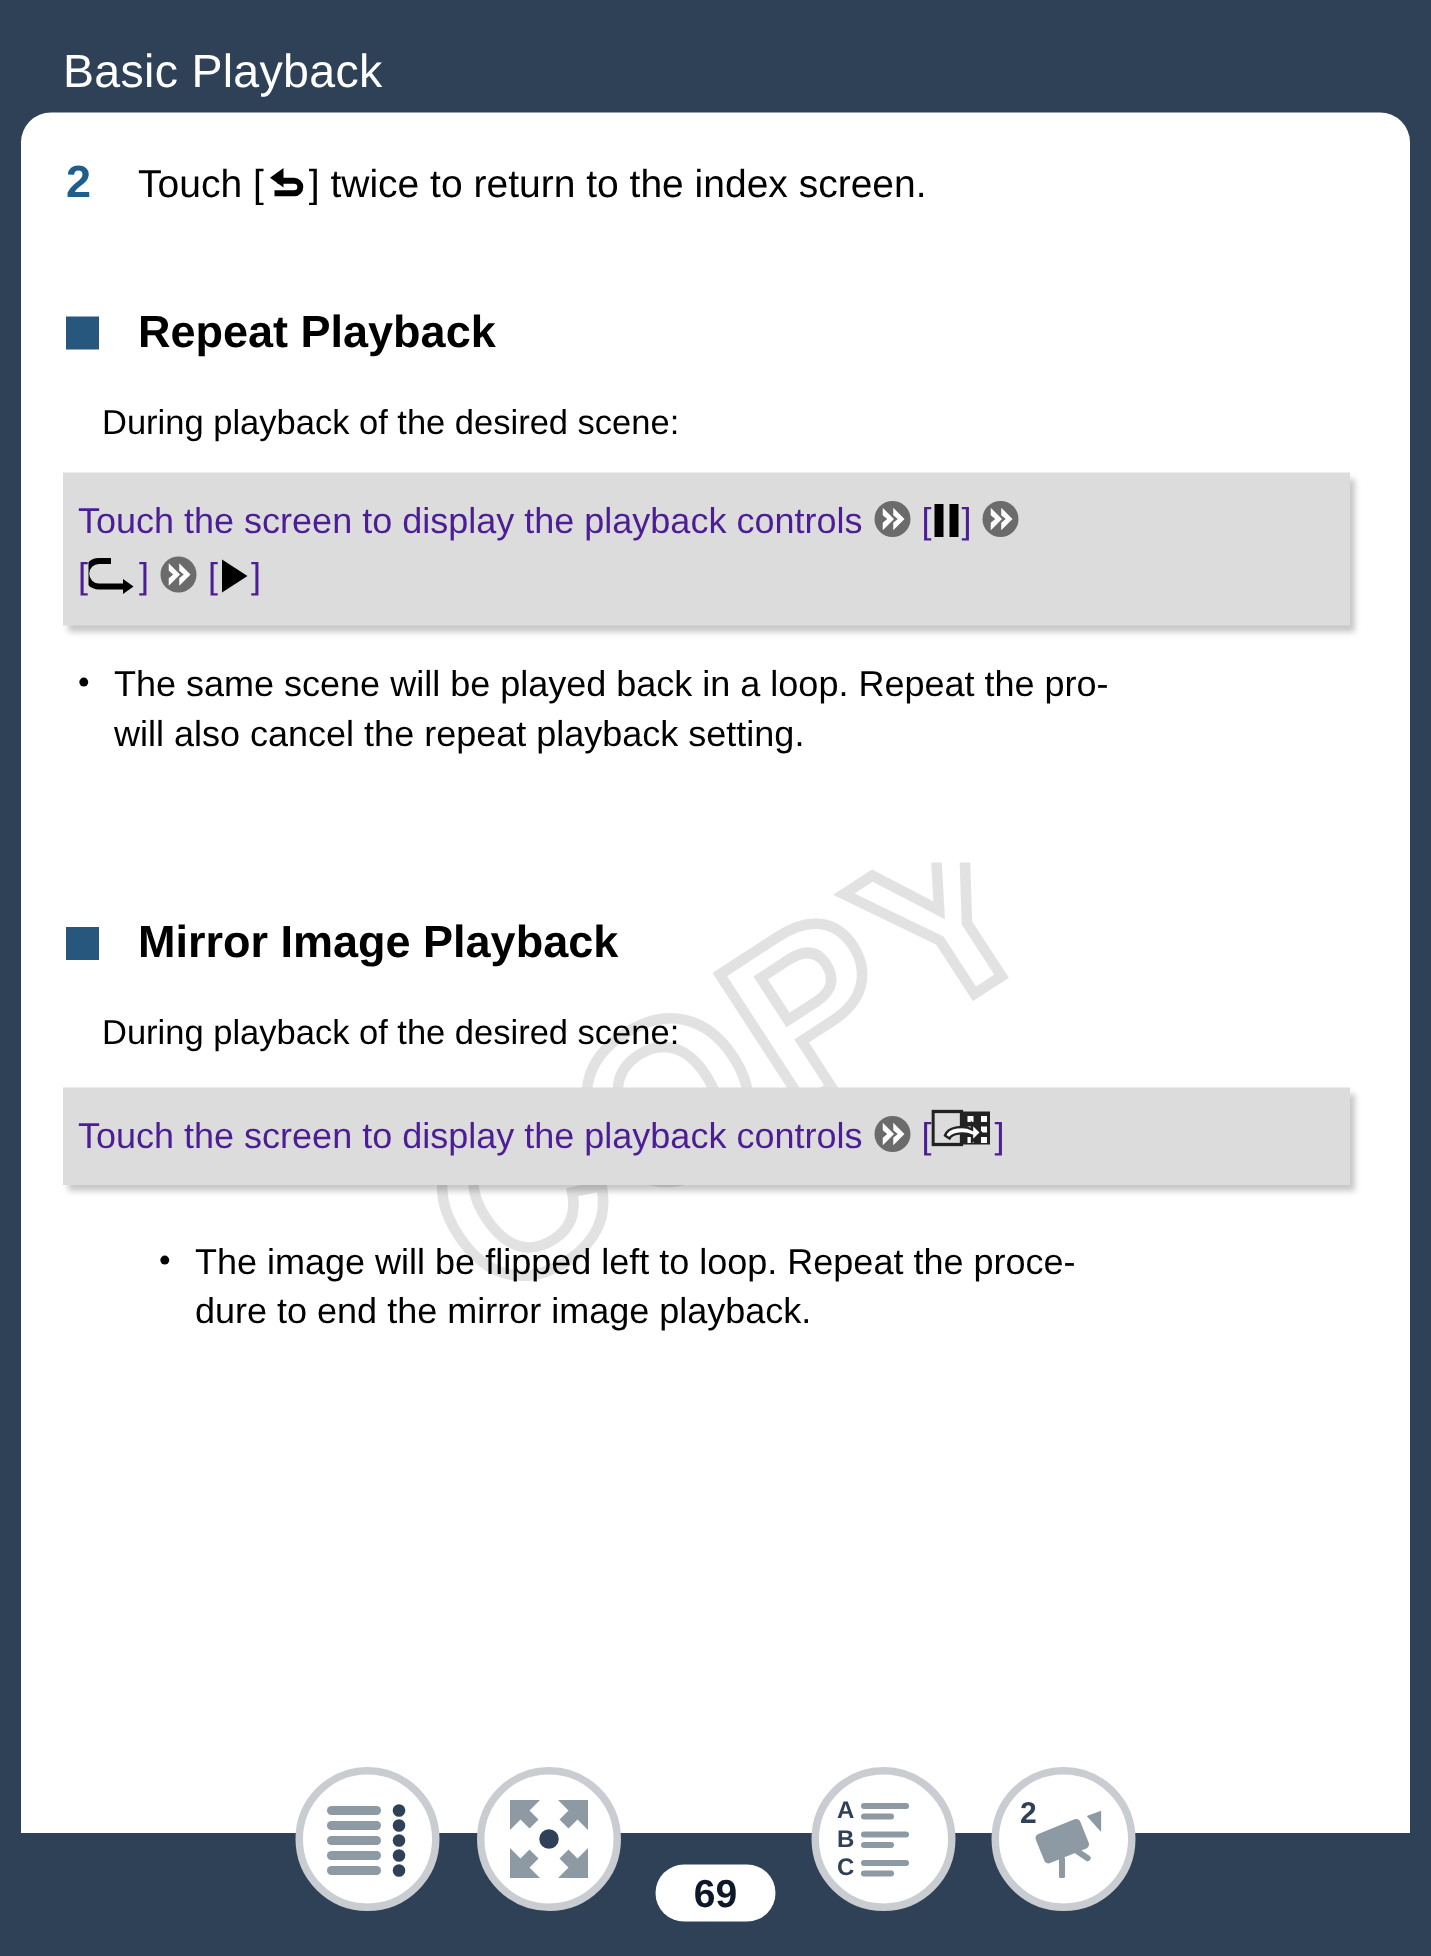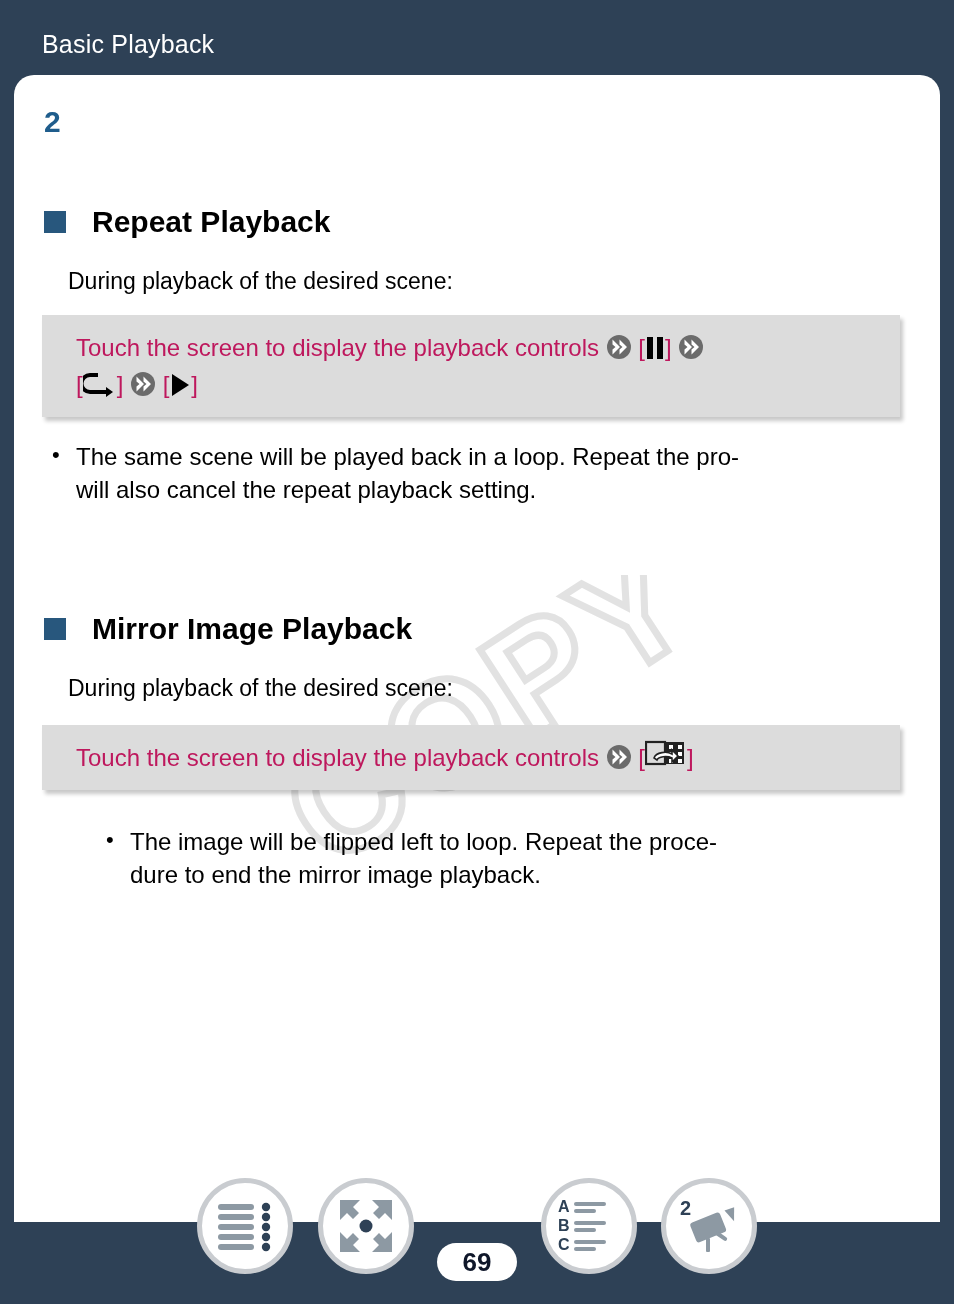--- a/index.html
+++ b/index.html
@@ -20,21 +20,21 @@
     position: absolute;
     top: 0; left: 0;
     width: 954px;
     height: 75px;
   }
   .header-title {
     position: absolute;
     left: 42px;
     top: 30px;
     color: #ffffff;
-    font-size: 25px;
+    font-size: 31px;
     font-weight: 400;
     letter-spacing: .2px;
   }
 
   
   .page-card {
     position: absolute;
     left: 14px;
     top: 75px;
     width: 926px;
@@ -114,24 +114,24 @@
     margin-left: 24px;
   }
 
   
   .cmdbox {
     position: absolute;
     left: 28px;
     width: 858px;
     background: #dcdcdc;
     box-shadow: 3px 4px 4px rgba(0,0,0,0.22);
-    padding: 14px 16px 14px 34px;
+    padding: 14px 16px 14px 10px;
     box-sizing: border-box;
     font-size: 24px;
-    color: #be185d;
+    color: #4c1d95;
     line-height: 1.55;
   }
 
   
   .bullets {
     position: absolute;
     font-size: 24px;
     color: #000;
     line-height: 1.38;
   }
@@ -207,20 +207,26 @@
       <g transform="rotate(-33 220 150)">
         <text x="220" y="178" text-anchor="middle" font-family="Liberation Sans, sans-serif" font-size="150" font-weight="bold" fill="none" stroke="#e2e2e2" stroke-width="7" letter-spacing="6">COPY</text>
       </g>
     </svg>
   </div>
 
   <div class="content">
 
     <div class="step-row">
       <span class="step-num">2</span>
+      <span class="step-text">
+        <span>Touch [</span><span class="ic"><svg width="30" height="26" viewBox="0 0 30 26">
+              <path d="M13 3 L4 9.5 L13 16 Z" fill="#000"></path>
+              <path d="M9 9.5 L20 9.5 a6.2 6.2 0 0 1 0 12.4 L7 21.9 L7 17.9 L20 17.9 a2.2 2.2 0 0 0 0 -4.4 L9 13.5 Z" fill="#000"></path>
+            </svg></span><span>] twice to return to the index screen.</span>
+      </span>
     </div>
 
     <div class="section-head" style="top:130px;">
       <span class="sq"></span>
       <span class="section-title">Repeat Playback</span>
     </div>
 
     <div class="lead" style="top:193px;">During playback of the desired scene:</div>
 
     <div class="cmdbox" style="top:240px;">

